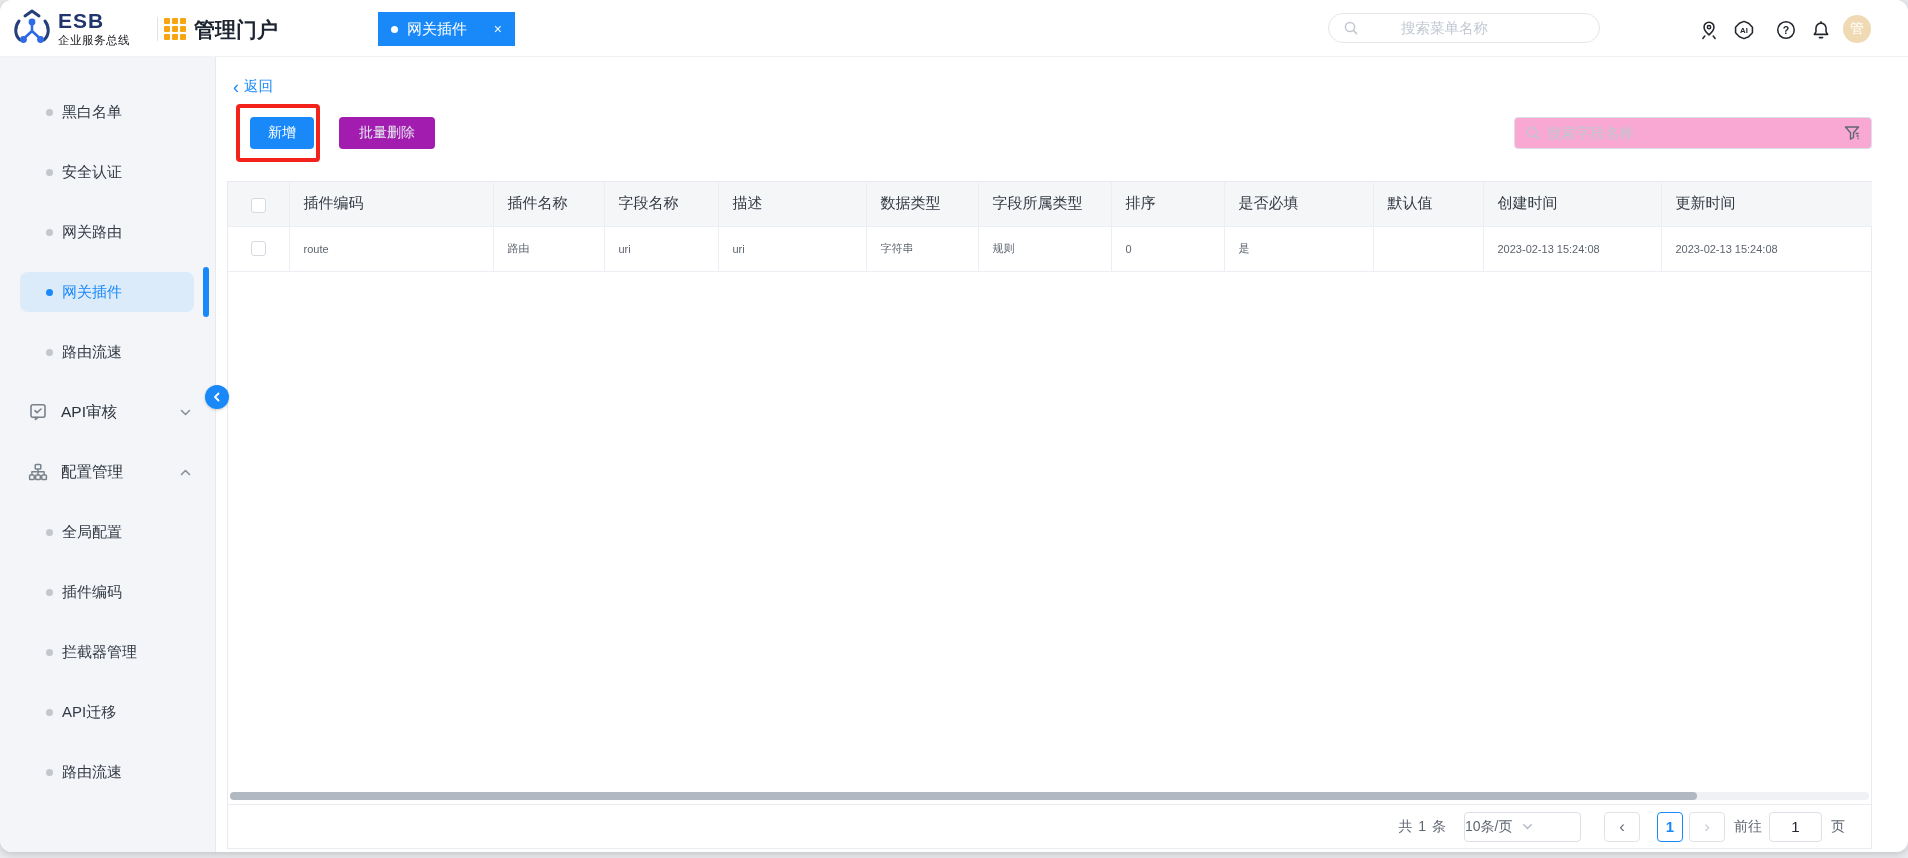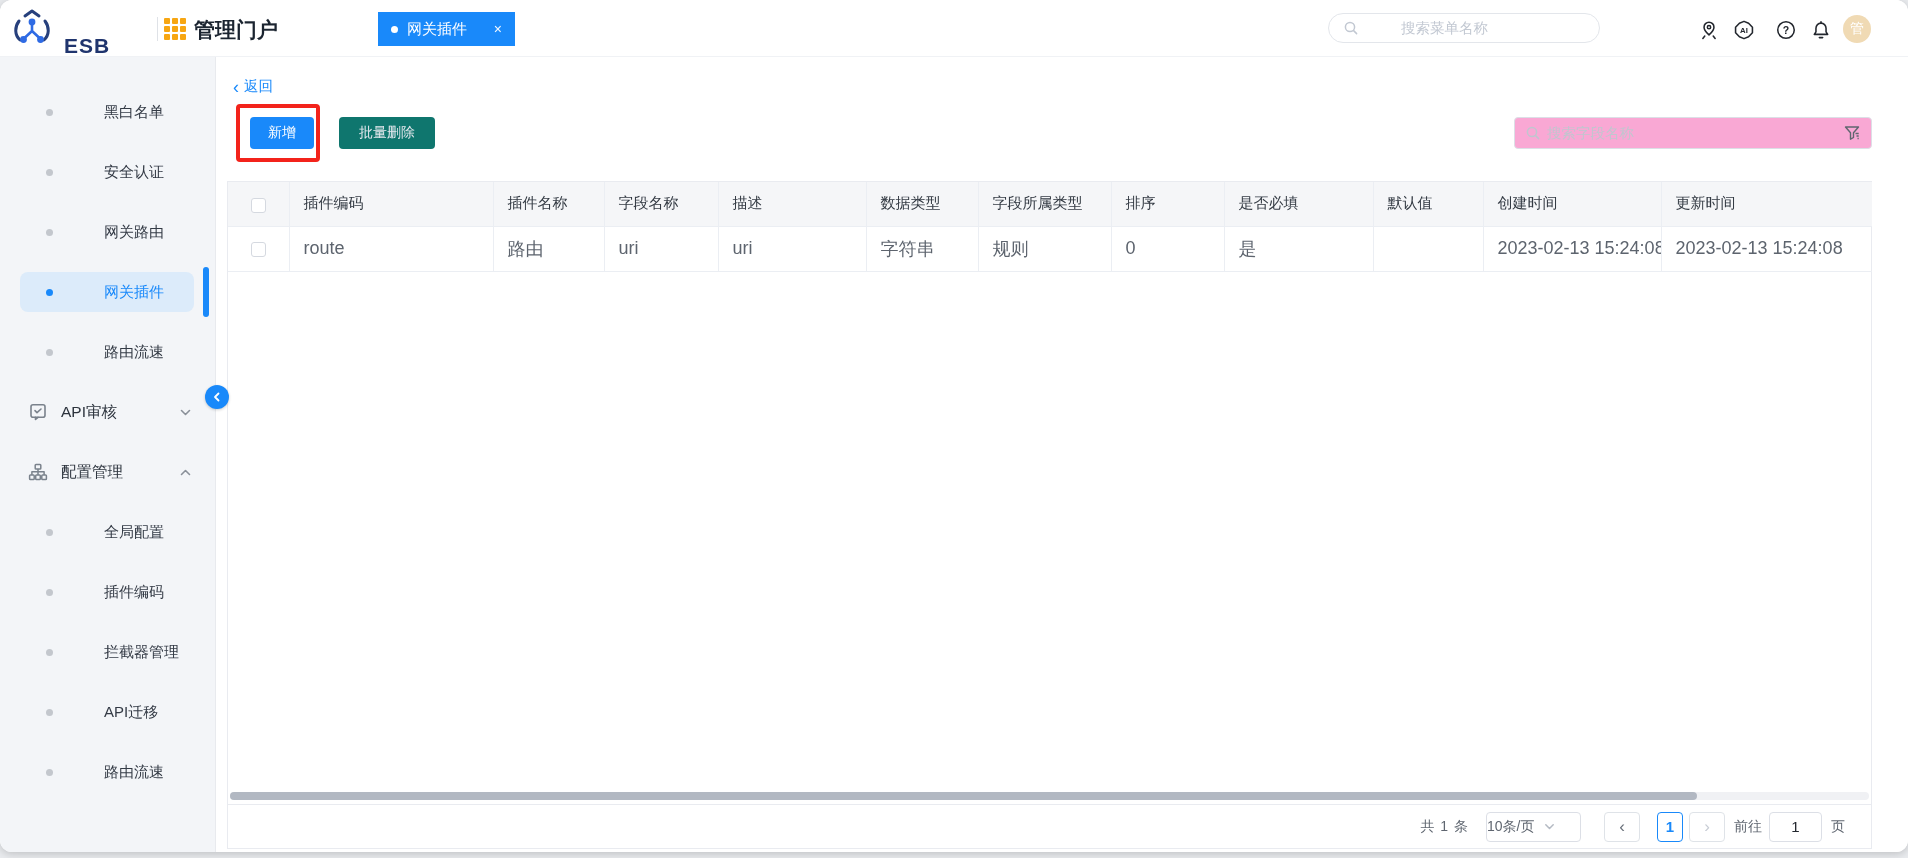--- a/index.html
+++ b/index.html
@@ -10,21 +10,21 @@
     -webkit-font-smoothing:antialiased;
   }
   .app {
     position:relative; width:1908px; height:852px; background:#fff;
     border-radius:12px; overflow:hidden; box-shadow:0 2px 8px rgba(0,0,0,.18);
   }
 
   
   .top-header { position:relative; height:57px; background:#fff; border-bottom:1px solid #f0f2f5; }
   .logo-mark { position:absolute; left:10px; top:8px; width:44px; height:40px; }
-  .logo-text { position:absolute; left:64px; top:10px; line-height:1;margin-top:25px; }
+  .logo-text { position:absolute; left:58px; top:10px; line-height:1; }
   .logo-title { font-size:21px; font-weight:800; color:#20356e; letter-spacing:1px; }
   .logo-subtitle { font-size:11.5px; color:#17191d; margin-top:4px; letter-spacing:0.5px; }
   .header-vdiv { position:absolute; left:157px; top:17px; width:1px; height:24px; background:#dfe2e7; }
   .grid-icon { position:absolute; left:164px; top:18px; width:22px; height:22px;
     display:grid; grid-template-columns:repeat(3,6px); grid-template-rows:repeat(3,6px); gap:2px; }
   .grid-icon i { background:#f7a612; border-radius:1px; }
   .portal-title { position:absolute; left:194px; top:16px; font-size:21px; font-weight:700; color:#1b2430; }
   .tab { position:absolute; left:378px; top:12px; width:137px; height:34px; background:#1989fa;
     color:#fff; display:flex; align-items:center; padding:0 13px; cursor:pointer; }
   .tab-dot { width:7px; height:7px; border-radius:50%; background:#fff; margin-right:9px; }
@@ -36,21 +36,21 @@
   .top-search input { border:none; outline:none; width:100%; font-size:14.5px; color:#5d646e; background:transparent; font-family:inherit;margin-left:36px; }
   .top-search input::placeholder { color:#c2c8d2; }
   .hicon { position:absolute; top:19px; width:22px; height:22px; cursor:pointer; }
   .avatar { position:absolute; left:1843px; top:15px; width:28px; height:28px; border-radius:50%;
     background:#f0dab4; color:#fff; font-size:14px; display:flex; align-items:center; justify-content:center; cursor:pointer; }
 
   
   .sidebar { position:absolute; left:0; top:57px; bottom:0; width:216px; background:#f3f5f8;
     border-right:1px solid #e8eaee; padding-top:35px; }
   .s-item { position:relative; height:40px; margin:0 21px 20px 20px; display:flex; align-items:center;
-    padding-left:26px; border-radius:8px; cursor:pointer;gap:42px; }
+    padding-left:26px; border-radius:8px; cursor:pointer; }
   .s-item .dot { width:7px; height:7px; border-radius:50%; background:#c3c7cd; margin-right:9px; flex:0 0 auto; }
   .s-item .lbl { font-size:15px; color:#333a45; }
   .s-item.active { background:#dcebfa; }
   .s-item.active .dot { background:#1989fa; }
   .s-item.active .lbl { color:#1989fa; }
   .s-item.active::after { content:''; position:absolute; right:-15px; top:-5px; width:6px; height:50px;
     background:#1989fa; border-radius:3px; }
   .s-group { position:relative; height:40px; margin:0 21px 20px 20px; display:flex; align-items:center;
     padding-left:8px; cursor:pointer; }
   .s-group .gicon { width:20px; height:20px; margin-right:13px; flex:0 0 auto; }
@@ -65,47 +65,47 @@
     padding:0 36px 0 11px; display:flex; flex-direction:column; }
   .back-row { margin:20px 0 0 6px; color:#1989fa; font-size:14.5px; display:flex; align-items:center;
     gap:5px; cursor:pointer; width:70px; }
   .back-chevron { font-size:18px; line-height:14px; }
   .toolbar { margin-top:21px; display:flex; align-items:center; }
   .add-wrap { position:relative; margin-left:23px; }
   .annotation-box { position:absolute; left:-14px; top:-13px; right:-6px; bottom:-13px;
     border:4px solid #f3231b; border-radius:4px; pointer-events:none; z-index:4; }
   .btn { border:none; border-radius:4px; font-size:14px; font-family:inherit; cursor:pointer; }
   .btn-add { width:64px; height:32px; background:#1989fa; color:#fff; }
-  .btn-batch { margin-left:25px; width:96px; height:32px; background:#0f766e; color:#e4e8ee; cursor:not-allowed; }
+  .btn-batch { margin-left:25px; width:96px; height:32px; background:#a21caf; color:#e4e8ee; cursor:not-allowed; }
   .field-search { margin-left:auto; width:358px; height:32px; border:1px solid #dcdfe6; border-radius:4px;
     display:flex; align-items:center; padding:0 10px; background:#f9a8d4; }
   .field-search input { border:none; outline:none; flex:1; font-size:14.5px; color:#5d646e; background:transparent; font-family:inherit; margin-left:6px; }
   .field-search input::placeholder { color:#c0c6cf; }
   .funnel { flex:0 0 auto; cursor:pointer; }
 
   
   .panel { margin-top:32px; height:668px; border:1px solid #e9ebf0; display:flex; flex-direction:column; background:#fff; }
   table { width:100%; border-collapse:collapse; table-layout:fixed; }
   th, td { border-right:1px solid #ebeef3; border-bottom:1px solid #ebeef3; text-align:left;
     padding:0 14px; overflow:hidden; white-space:nowrap; }
   th:last-child, td:last-child { border-right:none; }
   th { height:44px; background:#f5f6f8; color:#333a43; font-size:15px; font-weight:500; }
-  td { height:45px; color:#5d646e; font-size:18px; }
+  td { height:45px; color:#5d646e; font-size:11px; }
   .col-check { text-align:center; padding:0; }
   .checkbox { display:inline-block; width:15px; height:15px; border:1px solid #d5d9e0; border-radius:3px;
     background:#fff; vertical-align:middle; cursor:pointer; }
   .spacer { flex:1; }
   .hscroll { position:relative; height:8px; margin:0 2px 4px; background:#f0f1f4; border-radius:4px; }
   .hthumb { position:absolute; left:0; top:0; height:8px; width:89.5%; background:#b2b8c2; border-radius:4px; cursor:grab; }
 
   
   .pfooter { height:44px; border-top:1px solid #e9ebf0; display:flex; align-items:center;
     justify-content:flex-end; padding-right:26px; font-size:14px; color:#5f6670; }
   .total-text { letter-spacing:1px; }
-  .page-size { margin-left:17px; width:95px; height:30px; border:1px solid #dcdfe6; border-radius:4px;
+  .page-size { margin-left:17px; width:117px; height:30px; border:1px solid #dcdfe6; border-radius:4px;
     display:flex; align-items:center; justify-content:flex-start; gap:10px; cursor:pointer; color:#5f6670; }
   .pg-btn { height:30px; border:1px solid #dfe3e8; border-radius:4px; background:#fff; display:flex;
     align-items:center; justify-content:center; font-size:17px; cursor:pointer; }
   .pg-prev { margin-left:23px; width:36px; color:#69707a; }
   .pg-cur { margin-left:17px; width:26px; border-color:#1989fa; color:#1989fa; font-size:15px; font-weight:700; }
   .pg-next { margin-left:6px; width:36px; color:#c8cdd5; cursor:not-allowed; }
   .goto-label { margin-left:9px; }
   .goto-input { margin-left:7px; width:53px; height:30px; border:1px solid #dcdfe6; border-radius:4px;
     text-align:center; font-size:15px; color:#23272e; outline:none; font-family:inherit; }
   .unit-label { margin-left:9px; }

